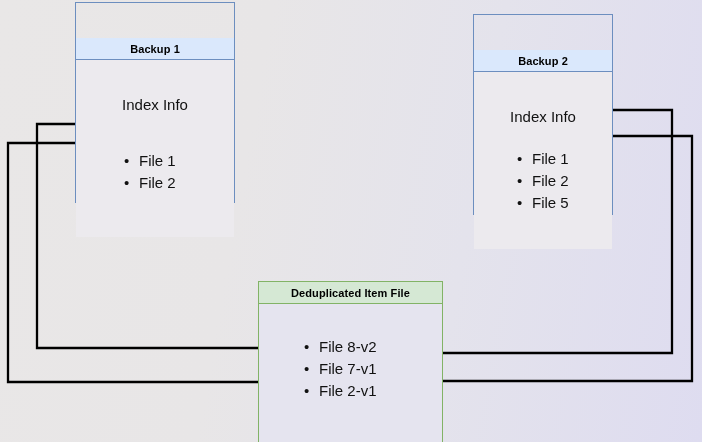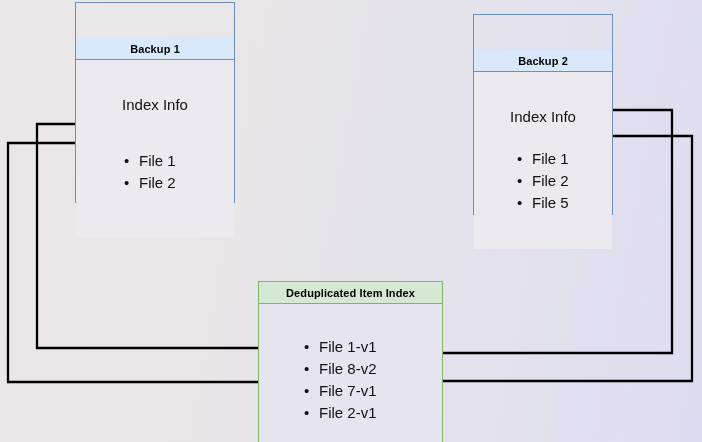--- a/index.html
+++ b/index.html
@@ -81,24 +81,23 @@
       <div class="indexlabel" style="top:36px;">Index Info</div>
       <ul class="files" style="left:43px;top:76px;">
         <li>File 1</li>
         <li>File 2</li>
         <li>File 5</li>
       </ul>
     </div>
   </div>
 
   <div class="node green" style="left:258px;top:281px;width:185px;height:164px;">
-    <div class="hdr">Deduplicated Item Index</div>
+    <div class="hdr">Deduplicated Item File</div>
     <div class="body" style="height:calc(100% - 22px);">
       <ul class="files" style="left:45px;top:32px;">
-        <li>File 1-v1</li>
         <li>File 8-v2</li>
         <li>File 7-v1</li>
         <li>File 2-v1</li>
       </ul>
     </div>
   </div>
 
 </div>
 
 </body></html>

